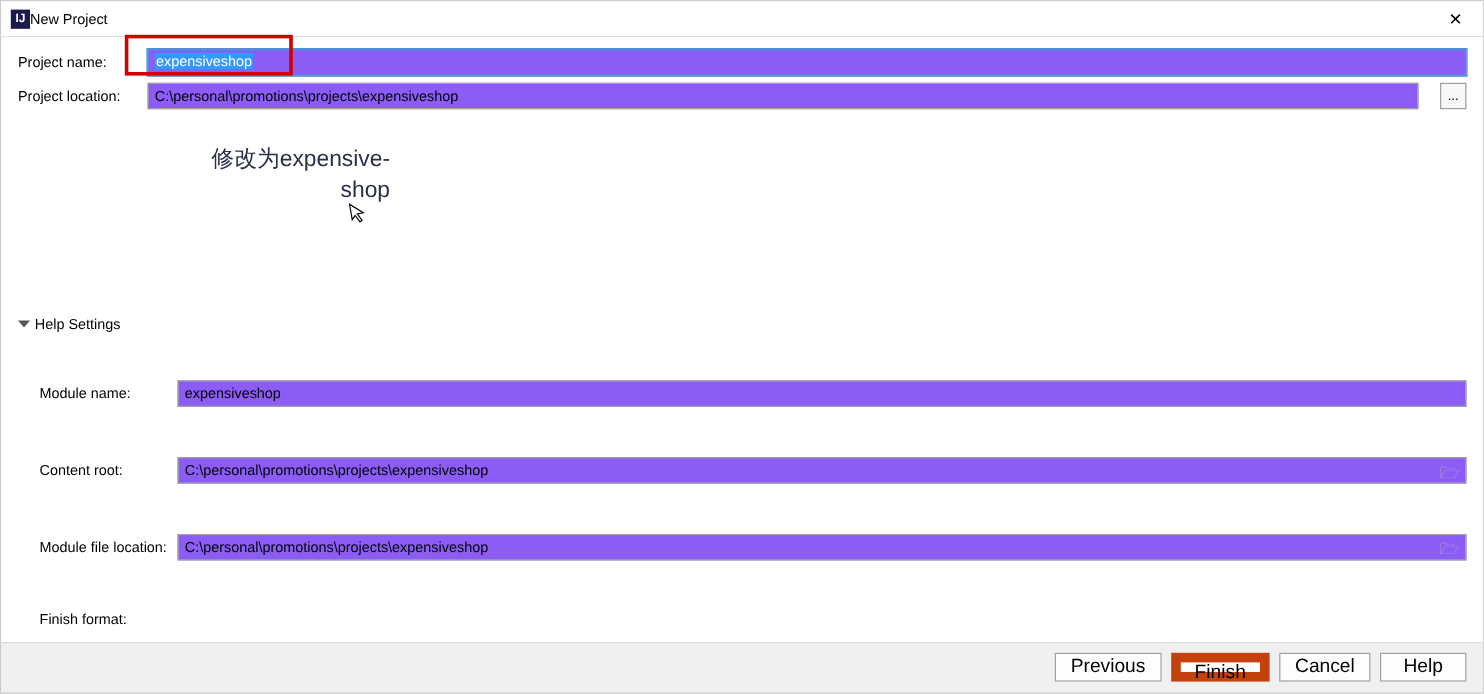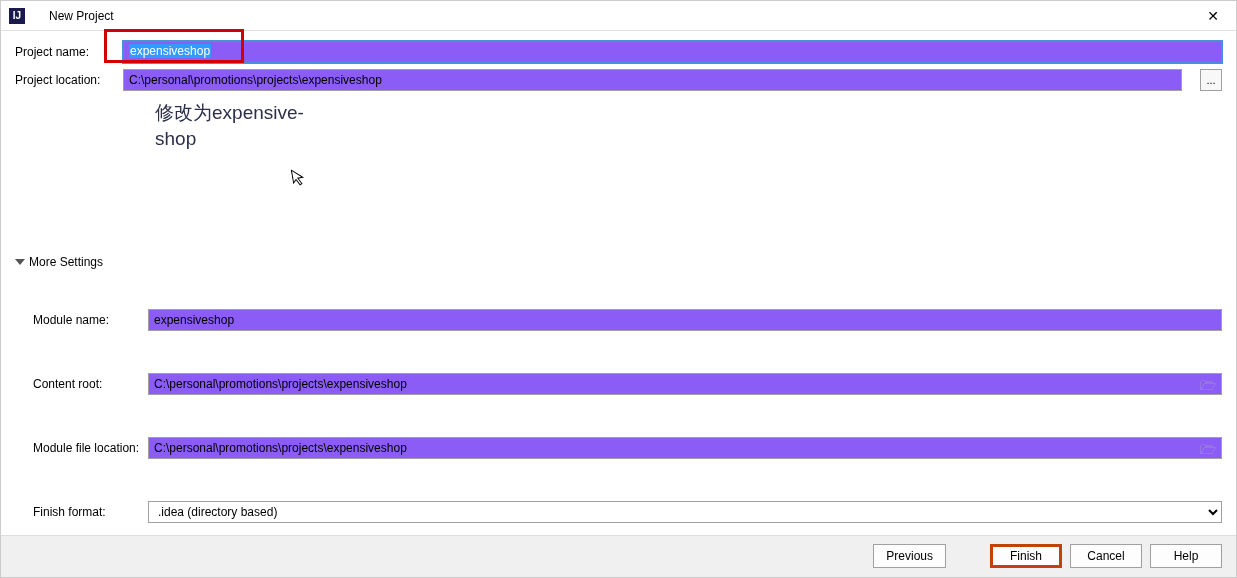--- a/index.html
+++ b/index.html
@@ -21,21 +21,21 @@
       background: #fff;
       border-bottom: 1px solid #e0e0e0;
     }
     .app-icon {
       width: 16px;
       height: 16px;
       background: #1a1a4d;
       display: flex;
       align-items: center;
       justify-content: center;
-      margin-right: 24px;
+      margin-right: 0;
       text-align: right;
     }
     .app-icon-inner {
       color: #fff;
       font-weight: bold;
       font-size: 10px;
     }
     .title-text { flex: 1; }
     .close-btn {
       width: 30px;
@@ -99,24 +99,24 @@
       background: #f8f8f8;
       display: flex;
       align-items: center;
       justify-content: center;
       cursor: pointer;
       font-size: 11px;
     }
     .annotation {
       position: absolute;
       left: 155px;
-      top: 100px;
+      top: 120px;
       font-size: 19px;
       color: #2b2f4a;
-      text-align: left;
+      text-align: right;
       line-height: 1.35;
       width: 170px;
     }
     .cursor-arrow {
       position: absolute;
       left: 292px;
       top: 168px;
       font-size: 16px;
       color: #000;
       transform: rotate(-10deg);
@@ -176,27 +176,26 @@
       justify-content: flex-end;
       padding-right: 14px;
       gap: 8px;
     }
     .btn {
       min-width: 72px;
       height: 24px;
       border: 1px solid #a0a0a0;
       background: #fdfdfd;
       font-family: inherit;
-      font-size: 12px;
+      font-size: 16px;
       cursor: pointer;
       padding: 0 12px;
     }
     .btn.primary {
-      border: 3px solid #c2410c;
-      margin-left: 36px;
+      border: 8px solid #c2410c;
     }
   </style>
 </head>
 <body>
 
 <div class="titlebar">
   <div class="app-icon">
     <span class="app-icon-inner">IJ</span>
   </div>
   <span class="title-text">New Project</span>
@@ -228,21 +227,21 @@
   <div class="cursor-arrow">
     <svg width="14" height="18" viewBox="0 0 14 18">
         <path d="M1 1 L1 14 L4 11 L7 17 L9 16 L6 10 L11 10 Z" fill="none" stroke="#000" stroke-width="1"></path>
       </svg>
   </div>
 
   <div class="spacer"></div>
 
   <div class="more-settings-header">
     <div class="triangle-down"></div>
-    <span>More Settings</span>
+    <span>Help Settings</span>
   </div>
 
   <div class="settings-row">
     <span class="settings-label">Module name:</span>
     <input class="text-input" type="text" value="expensiveshop" style="">
   </div>
 
   <div class="settings-row">
     <span class="settings-label">Content root:</span>
     <div class="input-with-icon">
@@ -254,23 +253,20 @@
   <div class="settings-row">
     <span class="settings-label">Module file location:</span>
     <div class="input-with-icon">
       <input class="text-input" type="text" value="C:\personal\promotions\projects\expensiveshop" style="">
       <span class="folder-icon">🗁</span>
     </div>
   </div>
 
   <div class="settings-row" style="margin-bottom:12px;">
     <span class="settings-label">Finish format:</span>
-    <select class="select-input">
-      <option>.idea (directory based)</option>
-    </select>
   </div>
 
 </div>
 
 <div class="footer">
   <button class="btn">Previous</button>
   <button class="btn primary">Finish</button>
   <button class="btn">Cancel</button>
   <button class="btn">Help</button>
 </div>

